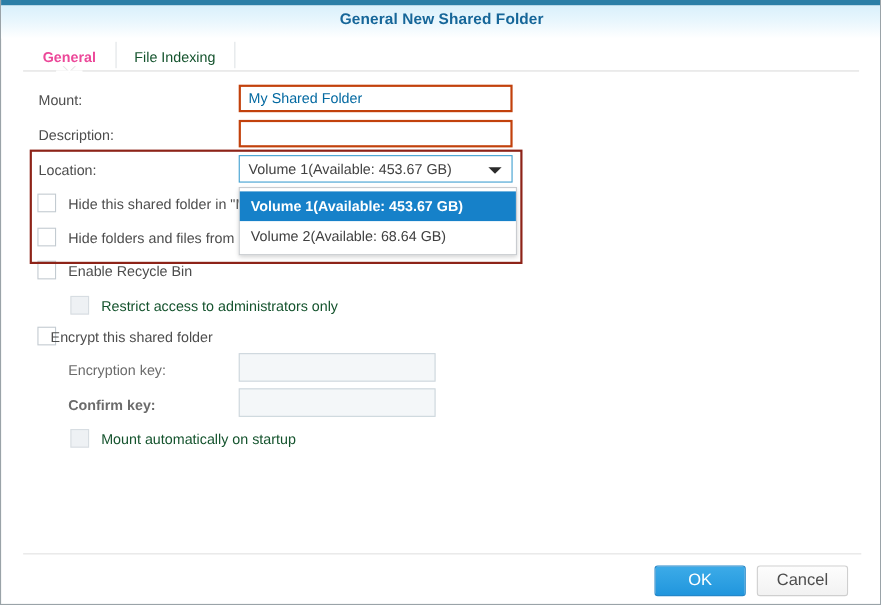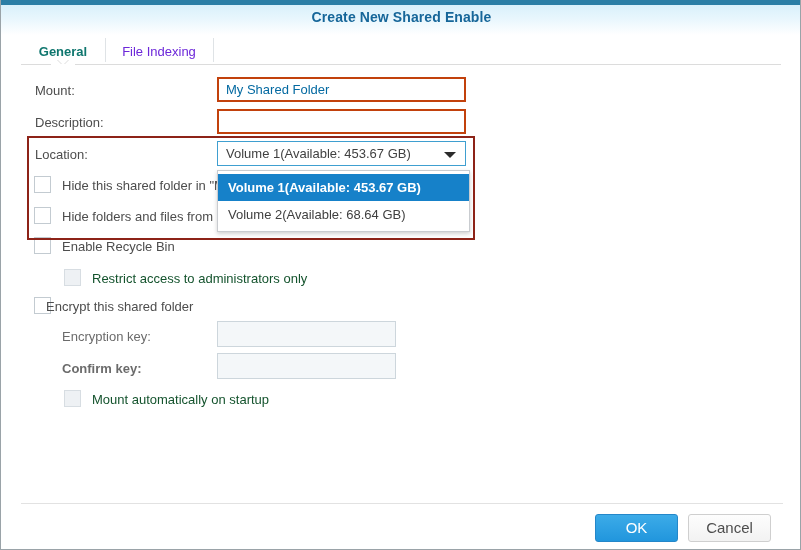--- a/index.html
+++ b/index.html
@@ -56,27 +56,27 @@
     left: 0; top: 35px;
     width: 801px;
     height: 30px;
   }
   .tab {
     position: absolute;
     top: 4px;
     height: 26px;
     line-height: 26px;
     font-size: 13px;
-    color: #6d28d9;
+    color: #14532d;
     text-align: center;
     box-sizing: border-box;
     cursor: default;
   }
   .tab.active {
-    color: #0f766e;
+    color: #ec4899;
     font-weight: bold;
   }
   .tab-sep {
     position: absolute;
     top: 38px;
     width: 1px;
     height: 24px;
     background: #dfe3e6;
   }
   #tab-underline {
@@ -242,21 +242,21 @@
     color: #4d4d4d;
   }
 </style>
 </head>
 <body>
 
 <div id="window">
 
   <div id="titlebar-accent"></div>
   <div id="header"></div>
-  <div id="dialog-title">Create New Shared Enable</div>
+  <div id="dialog-title">General New Shared Folder</div>
 
   <div id="tabstrip">
     <div class="tab active" style="left:28px; width:68px;">General</div>
     <div class="tab" style="left:110px; width:96px;">File Indexing</div>
   </div>
   <div class="tab-sep" style="left:104px;"></div>
   <div class="tab-sep" style="left:212px;"></div>
   <div id="tab-underline"></div>
   <div id="tab-notch"></div>
   <div id="tab-notch-border"></div>

